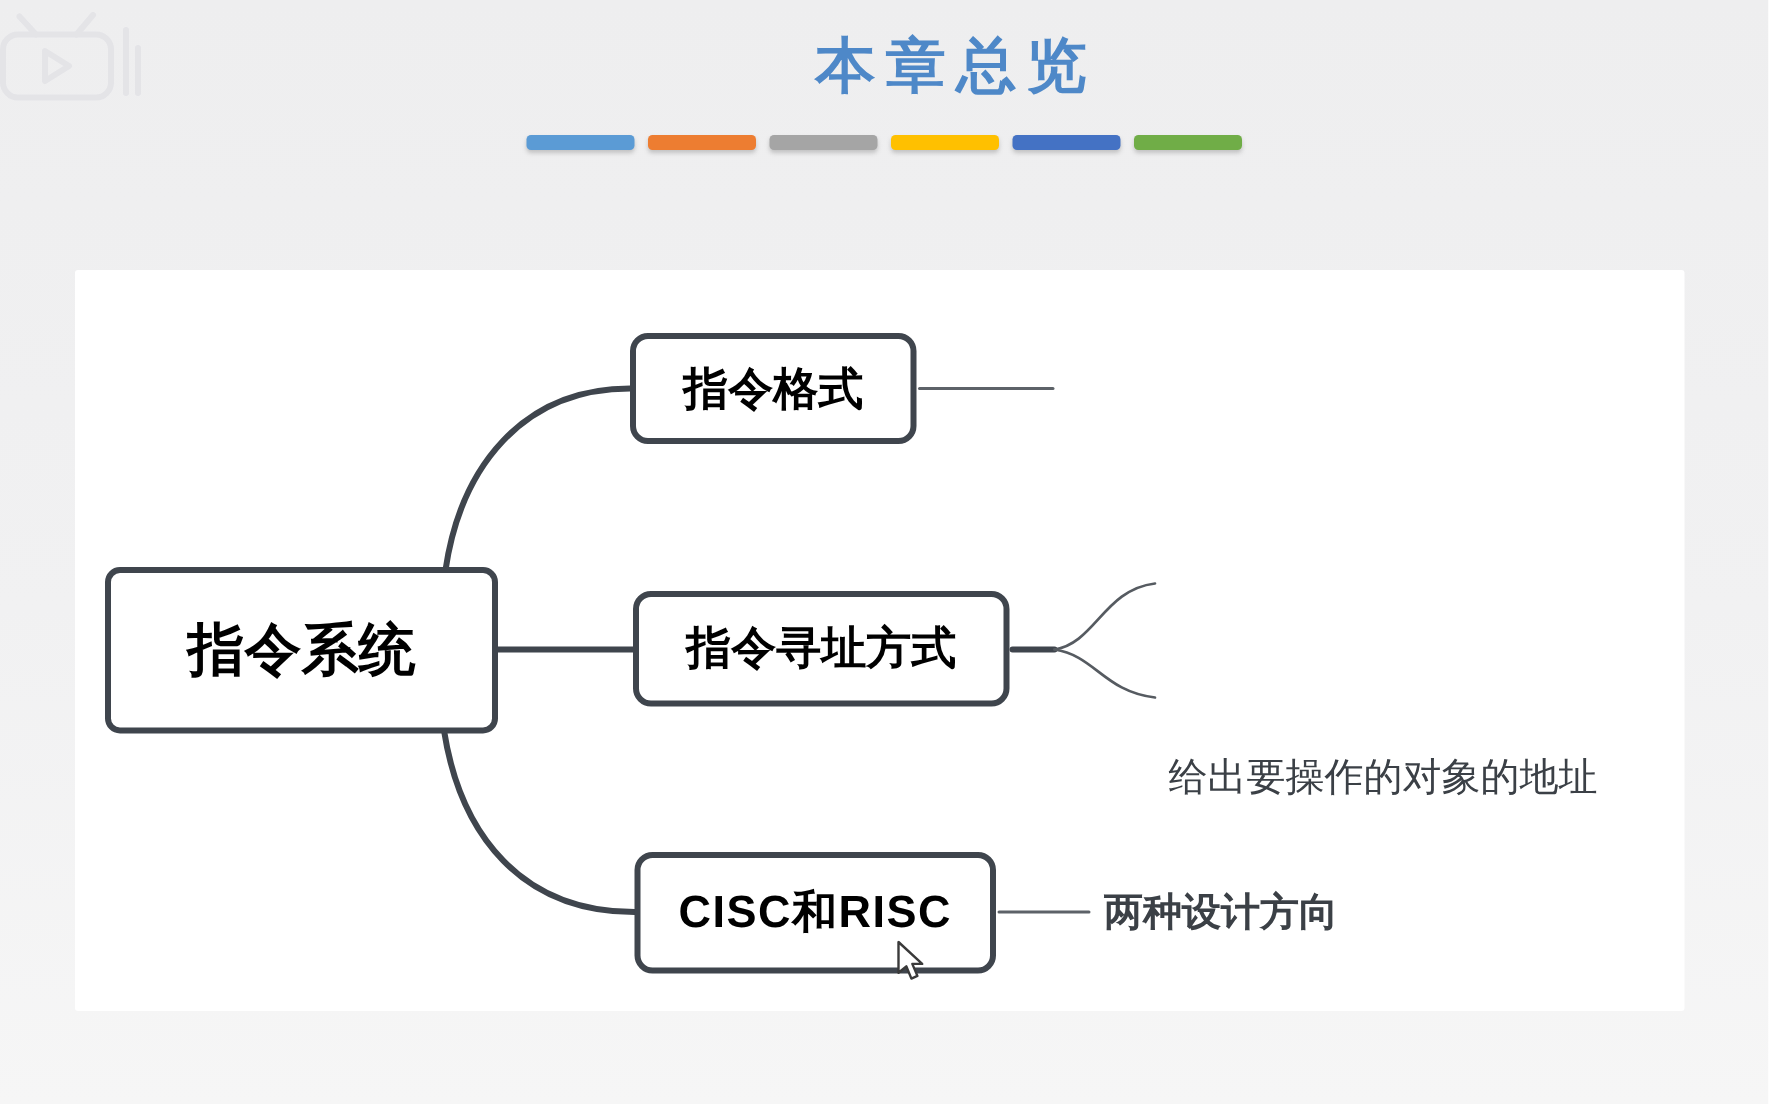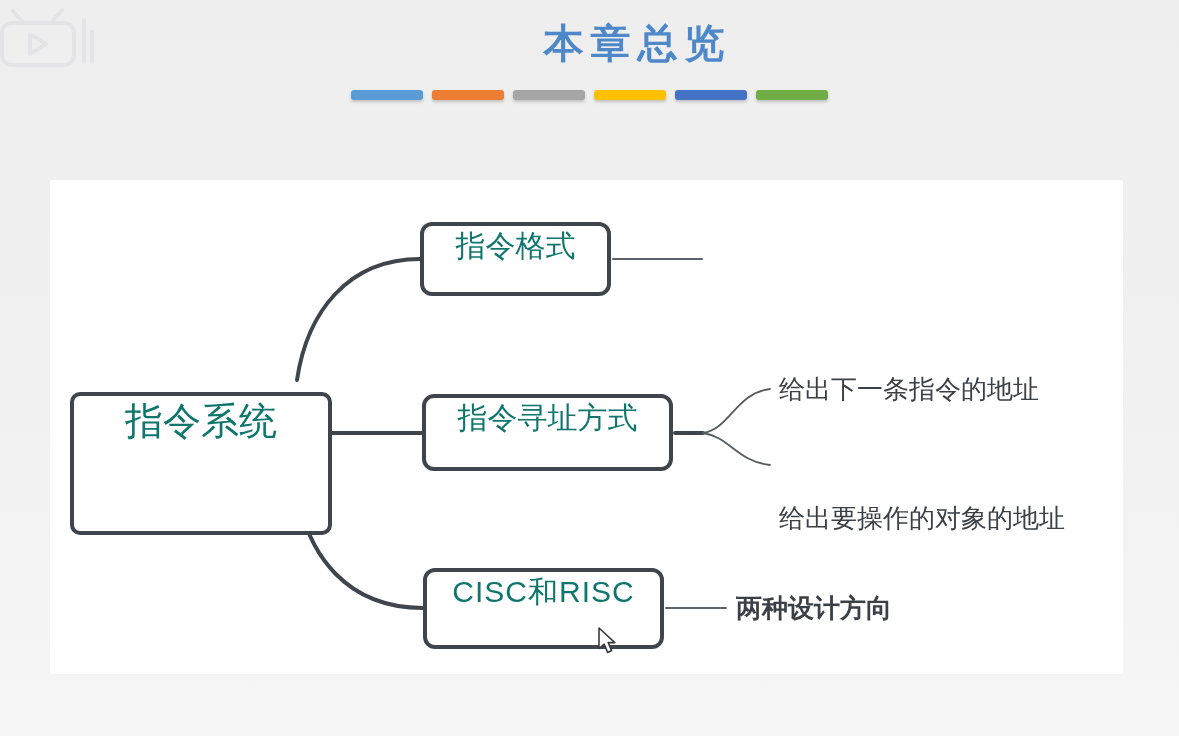--- a/index.html
+++ b/index.html
@@ -75,25 +75,26 @@
   .wire-sub  { fill: none; stroke: #565b61; stroke-width: 1.8; stroke-linecap: round; }
 
   
   .node {
     position: absolute;
     box-sizing: border-box;
     background: #ffffff;
     border: 4px solid #3f454d;
     border-radius: 12px;
     display: flex;
+    align-items: center;
     justify-content: center;
-    font-weight: 400;
-    color: #0f766e;
+    font-weight: 700;
+    color: #000000;
   }
-  .node-root  { left: 70px;  top: 392px; width: 262px; height: 143px; font-size: 38px; border-radius: 10px; }
+  .node-root  { left: 70px;  top: 378px; width: 262px; height: 111px; font-size: 38px; border-radius: 10px; }
   .node-b1    { left: 420px; top: 222px; width: 191px; height: 74px;  font-size: 30px; }
   .node-b2    { left: 422px; top: 394px; width: 251px; height: 77px;  font-size: 30px; }
   .node-b3    { left: 423px; top: 568px; width: 241px; height: 81px;  font-size: 30px; letter-spacing: 1px; }
 
   
   .note {
     position: absolute;
     transform: translateY(-50%);
     font-size: 26px;
     font-weight: 500;
@@ -161,21 +162,20 @@
   </div>
 
   <div class="node node-b2">
     <span>指令寻址方式</span>
   </div>
 
   <div class="node node-b3">
     <span>CISC和RISC</span>
   </div>
 
-  <div class="note note-2a">给出下一条指令的地址</div>
   <div class="note note-2b">给出要操作的对象的地址</div>
   <div class="note note-3">两种设计方向</div>
 
   <svg class="cursor" width="22" height="30" viewBox="0 0 22 30">
     <path d="M2 1 L2 21.5 L7.2 17.2 L10.6 25.4 L14.6 23.6 L11.2 15.6 L17.8 15.6 Z" fill="#ffffff" stroke="#3a3a3a" stroke-width="1.6" stroke-linejoin="round"></path>
   </svg>
 
 </div>
 
 </body></html>

